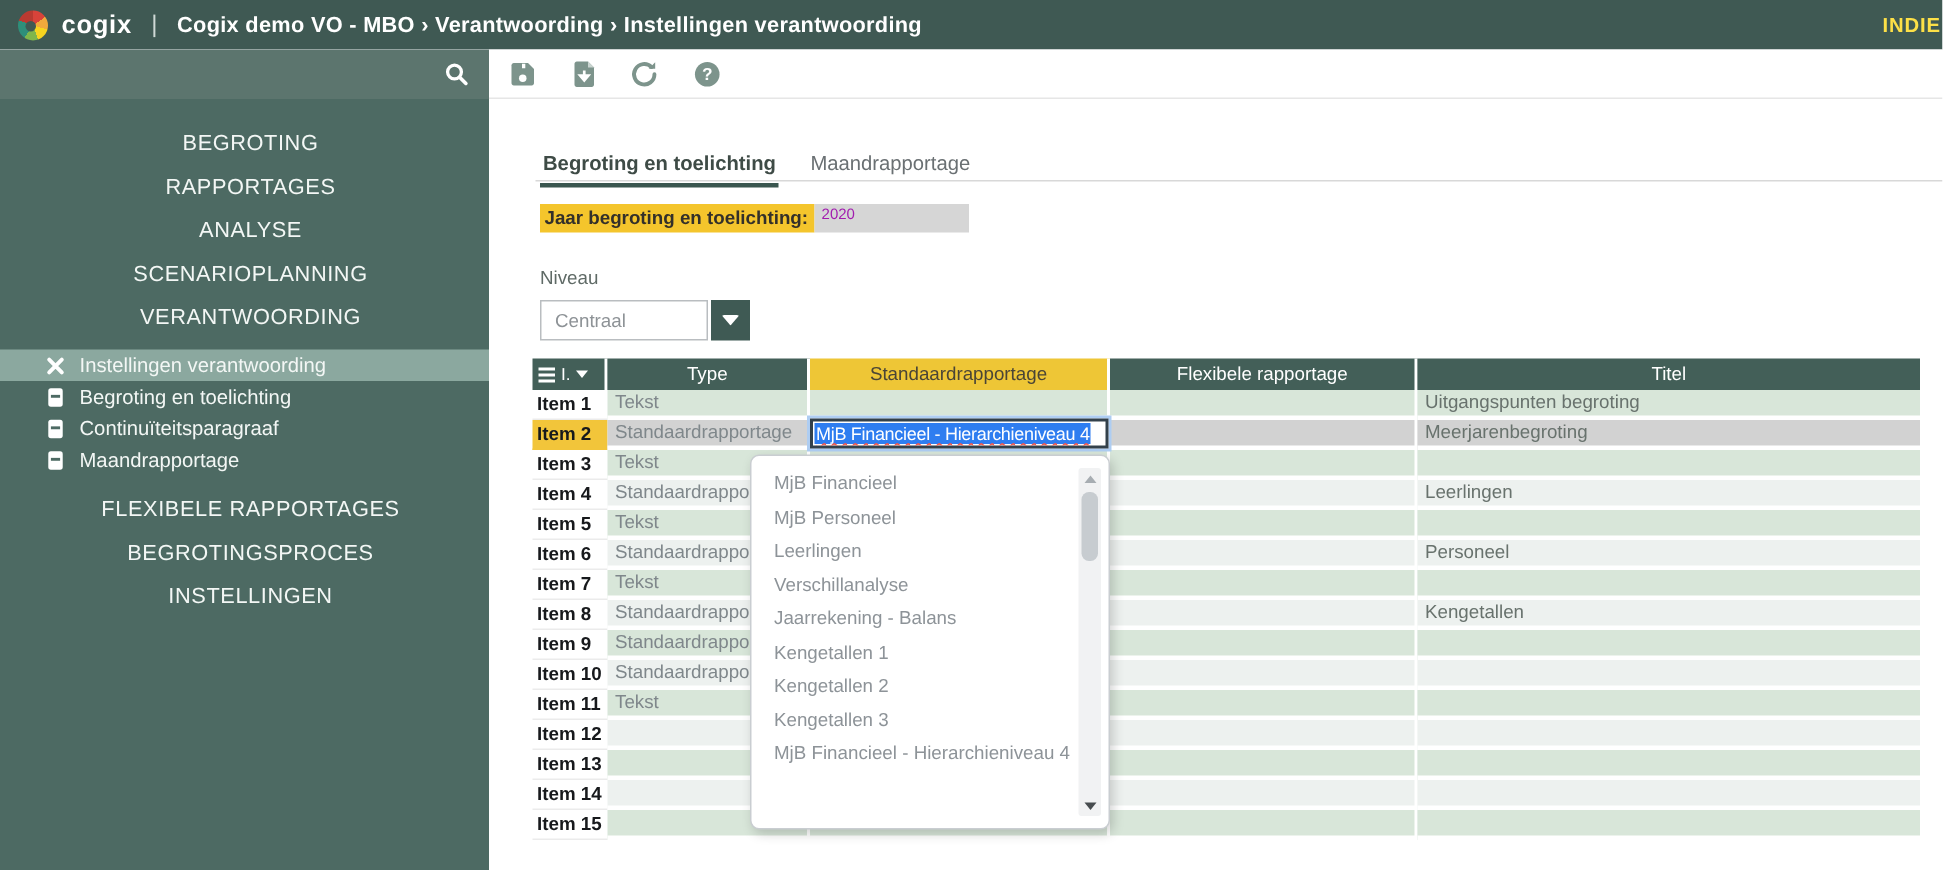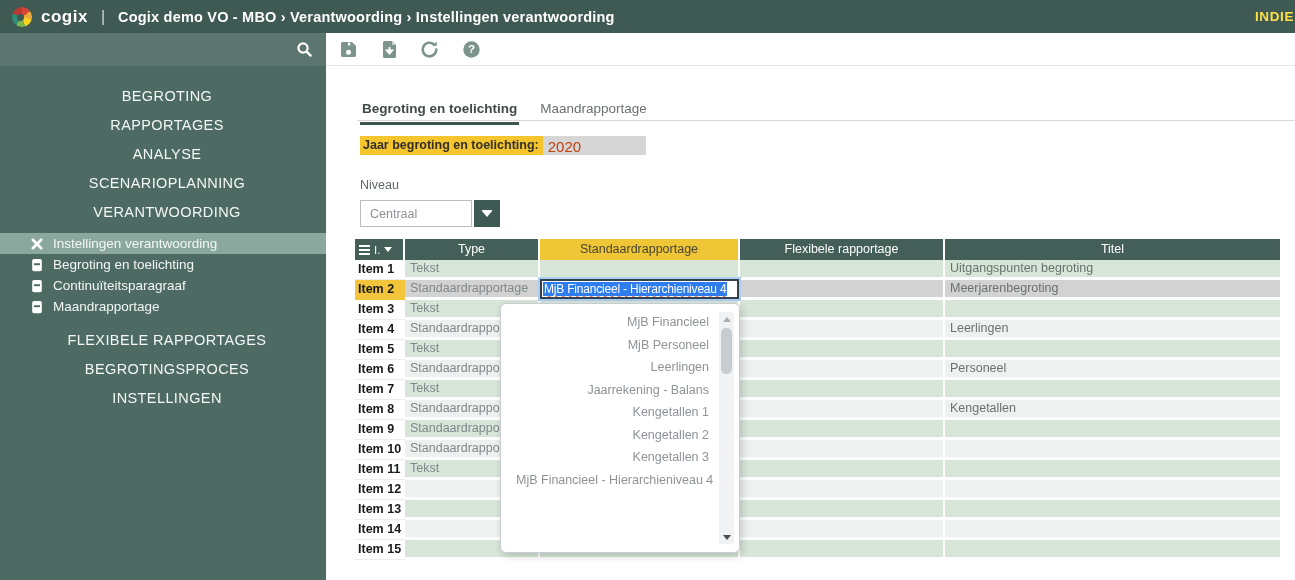--- a/index.html
+++ b/index.html
@@ -40,21 +40,21 @@
 
   
   .tab-hairline { position:absolute; left:357px; right:0; top:120px; height:1px; background:#d8d8d8; }
   .tabs { position:absolute; left:360px; top:101px; display:flex; gap:19px; z-index:2; }
   .tab { font-size:13.5px; padding:0 2px 6px 2px; color:#6a7073; cursor:pointer; white-space:nowrap; }
   .tab.active { color:#3e4b46; font-weight:bold; border-bottom:3px solid #3a564f; }
 
   
   .year-row { position:absolute; left:360px; top:136px; height:19px; display:flex; align-items:stretch; }
   .year-label { background:#f4c52c; color:#33302a; font-size:12.5px; font-weight:bold; padding:2px 4px 0 3px; white-space:nowrap; }
-  .year-value { background:#d6d6d6; color:#c2410c; font-size:15px; width:103px; padding:2px 0 0 5px; }
+  .year-value { background:#d6d6d6; color:#a21caf; font-size:10px; width:103px; padding:2px 0 0 5px; }
 
   
   .niveau-label { position:absolute; left:360px; top:178px; font-size:12.5px; color:#5f6a66; }
   .niveau-select { position:absolute; left:360px; top:200px; width:140px; height:27px; display:flex; cursor:pointer; }
   .niveau-box { width:112px; height:27px; border:1px solid #b9bdc0; background:#fff; color:#8d9296;
                 font-size:12.5px; display:flex; align-items:center; padding-left:9px; }
   .niveau-arrow { width:26px; height:27px; background:#3f5a54; margin-left:2px; display:flex; align-items:center; justify-content:center; }
   .caret-down { width:0; height:0; border-left:6px solid transparent; border-right:6px solid transparent; border-top:7px solid #fff; border-radius:2px; }
 
   
@@ -93,21 +93,21 @@
   
   .editor { position:absolute; left:540px; top:279px; width:199px; height:20px; background:#fff; z-index:3;
             border:2px solid #33414b; box-shadow:0 0 0 2px #aecdf2; display:flex; align-items:center; padding-left:1px; overflow:hidden; cursor:text; }
   .editor span { background:#2e7df0; color:#fff; font-size:12px; letter-spacing:-.2px; white-space:nowrap;
                  text-decoration:underline wavy #f4574a 1px; text-underline-offset:2px; padding:0 1px; }
 
   
   .dropdown { position:absolute; left:500px; top:303px; width:240px; height:250px; background:#fff; z-index:4;
               border:1px solid #c9cdd1; border-radius:6px; box-shadow:2px 3px 8px rgba(0,0,0,.18); padding-top:7px; overflow:hidden; }
   .opt { height:22.5px; line-height:22.5px; padding-left:15px; padding-right:30px; font-size:12.5px; color:#8d9398;
-         white-space:nowrap; overflow:hidden; cursor:pointer;text-align:right; }
+         white-space:nowrap; overflow:hidden; cursor:pointer; }
   .opt.clipped { height:8px; overflow:hidden; }
   .dd-scroll { position:absolute; right:5px; top:8px; bottom:8px; width:15px; background:#f1f2f3; border-radius:2px; cursor:pointer; }
   .dd-up, .dd-down { position:absolute; left:0; width:15px; height:14px; display:flex; align-items:center; justify-content:center; cursor:pointer; }
   .dd-up { top:0; } .dd-down { bottom:0; }
   .dd-up::after { content:""; width:0; height:0; border-left:4px solid transparent; border-right:4px solid transparent; border-bottom:5px solid #a7adb2; }
   .dd-down::after { content:""; width:0; height:0; border-left:4px solid transparent; border-right:4px solid transparent; border-top:5px solid #474c4f; }
   .dd-thumb { position:absolute; left:2px; top:16px; width:11px; height:46px; background:#c7ccd0; border-radius:5px; cursor:grab; }
 </style>
 </head>
 <body>
@@ -381,20 +381,21 @@
 
   <div class="editor">
     <span>MjB Financieel - Hierarchieniveau 4</span>
   </div>
 
   <div class="dropdown">
     <div class="dd-list">
       <div class="opt odd">MjB Financieel</div>
         <div class="opt even">MjB Personeel</div>
         <div class="opt odd">Leerlingen</div>
+        <div class="opt even">Verschillanalyse</div>
         <div class="opt odd">Jaarrekening - Balans</div>
         <div class="opt odd">Kengetallen 1</div>
         <div class="opt even">Kengetallen 2</div>
         <div class="opt odd">Kengetallen 3</div>
         <div class="opt even">MjB Financieel - Hierarchieniveau 4</div>
         <div class="opt odd clipped"></div>
     </div>
     <div class="dd-scroll">
       <div class="dd-up"></div>
       <div class="dd-thumb"></div>

